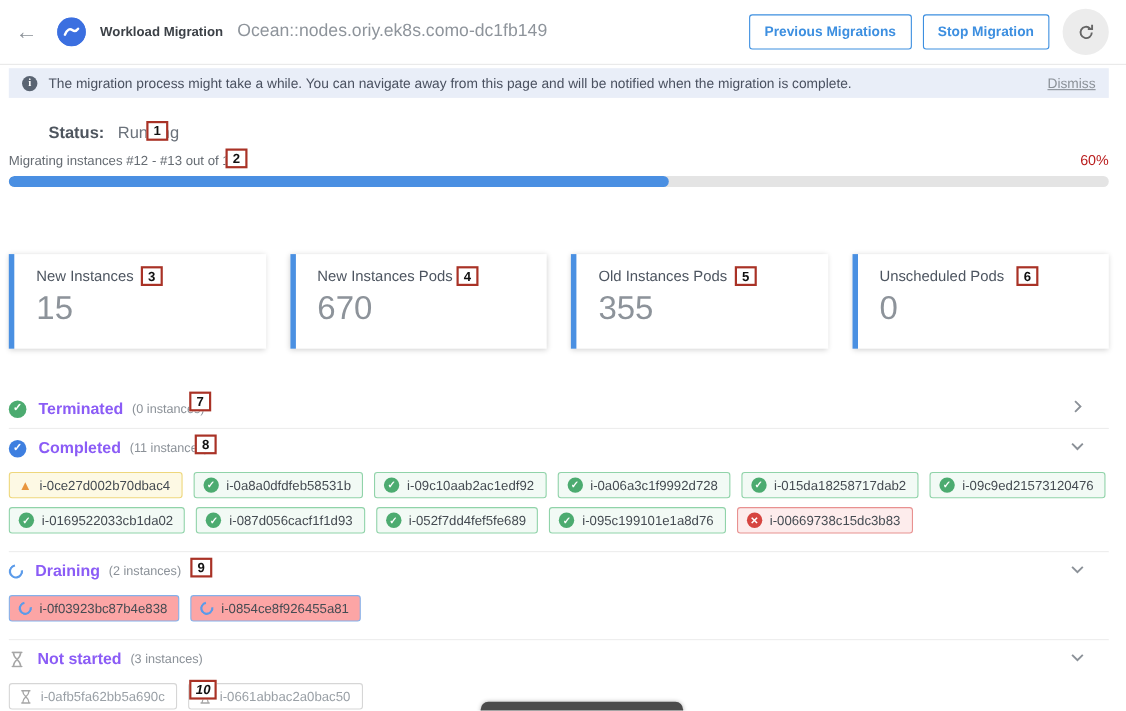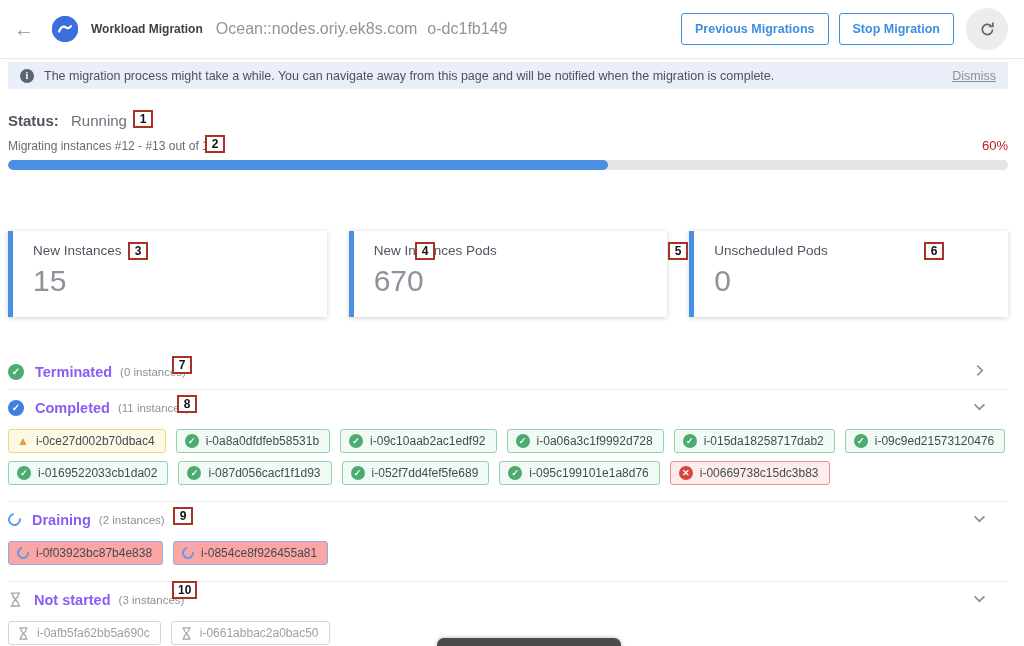--- a/index.html
+++ b/index.html
@@ -12,21 +12,21 @@
   
   .header {
     height:59px; display:flex; align-items:center;
     padding:0 16px 0 14px; border-bottom:1px solid #e8e8e8; background:#fff;
   }
   .back-arrow { font-size:20px; color:#8a9097; cursor:pointer; margin-right:18px; }
   .logo { width:26px; height:26px; border-radius:50%; background:#3b6fe0;
           display:flex; align-items:center; justify-content:center; margin-right:13px; }
   .title { font-size:12px; font-weight:bold; color:#3c4147; }
   .subtitle { font-size:16px; color:#8e949b; margin-left:13px; }
-  .subtitle .oid { margin-left:10px; }
+  .subtitle .oid { }
   .header-spacer { flex:1; }
   .hbtn {
     background:#fff; border:1px solid #3d8fe0; color:#3d8fe0;
     font-family:inherit; font-size:12.5px; font-weight:bold;
     padding:8px 13px; border-radius:3px; cursor:pointer; margin-left:10px;
   }
   .refresh-btn {
     width:42px; height:42px; border-radius:50%; background:#ececec; border:none;
     margin-left:12px; display:flex; align-items:center; justify-content:center; cursor:pointer;
   }
@@ -40,30 +40,30 @@
     width:14px; height:14px; border-radius:50%; background:#5a6472; color:#fff;
     font-size:10px; font-weight:bold; display:inline-flex; align-items:center; justify-content:center;
     margin-right:10px; flex:none; font-family:"Liberation Serif", serif;
   }
   .banner-spacer { flex:1; }
   .dismiss { color:#8b9198; text-decoration:underline; cursor:pointer; }
 
   
   .page { padding:0 16px 0 8px; }
   .status-row { margin-top:23px; font-size:15px; }
-  .status-label { font-weight:bold; color:#4e555e; }
+  .status-label { font-weight:bold; color:#4e555e;margin-left:36px; }
   .status-value { color:#6b727b; margin-left:8px; }
   .progress-meta { margin-top:9px; display:flex; align-items:flex-end; }
   .progress-detail { font-size:12px; color:#666c73; }
   .progress-pct { margin-left:auto; font-size:13px; color:#b91c1c; }
   .progress-track { margin-top:7px; height:10px; background:#e4e4e4; border-radius:5px; overflow:hidden; }
   .progress-fill { height:100%; background:#4a8fe2; border-radius:5px; }
 
   
-  .cards { display:flex; gap:22px; margin-top:61px;justify-content:flex-end; }
+  .cards { display:flex; gap:22px; margin-top:61px; }
   .card {
     flex:1; background:#fff; border-left:5px solid #4a90e2;
     box-shadow:0 1px 5px rgba(0,0,0,0.18); padding:12px 0 0 20px; height:86px;
   }
   .card-label { font-size:13.5px; color:#4d5560; }
   .card-value { font-size:30px; color:#8d939a; margin-top:6px; font-weight:400; }
 
   
   .sections { margin-top:37px; }
   .section { border-bottom:1px solid #ededed; }
@@ -166,20 +166,24 @@
   <div class="cards" id="cards">
       <div class="card">
         <div class="card-label">New Instances</div>
         <div class="card-value">15</div>
       </div>
       <div class="card">
         <div class="card-label">New Instances Pods</div>
         <div class="card-value">670</div>
       </div>
       <div class="card">
+        <div class="card-label">Old Instances Pods</div>
+        <div class="card-value">355</div>
+      </div>
+      <div class="card">
         <div class="card-label">Unscheduled Pods</div>
         <div class="card-value">0</div>
       </div>
     </div>
 
   <div class="sections" id="sections">
       <div class="section">
         <div class="section-head">
           <span class="cicon green s-icon">✓</span>
           <span class="section-title">Terminated</span>
@@ -303,16 +307,16 @@
 <div id="annotations">
     <div class="ann" style="left: 133px; top: 110px;">1</div>
     <div class="ann" style="left: 205px; top: 135px;">2</div>
     <div class="ann" style="left: 128px; top: 242px;">3</div>
     <div class="ann" style="left: 415px; top: 242px;">4</div>
     <div class="ann" style="left: 668px; top: 242px;">5</div>
     <div class="ann" style="left: 924px; top: 242px;">6</div>
     <div class="ann" style="left: 172px; top: 356px;">7</div>
     <div class="ann" style="left: 177px; top: 395px;">8</div>
     <div class="ann" style="left: 173px; top: 507px;">9</div>
-    <div class="ann" style="left: 172px; top: 581px;">10</div>
+    <div class="ann" style="left: 172px; top: 618px; font-style: italic;">10</div>
   </div>
 
 <div class="toast-sliver"></div>
 
 </body></html>

